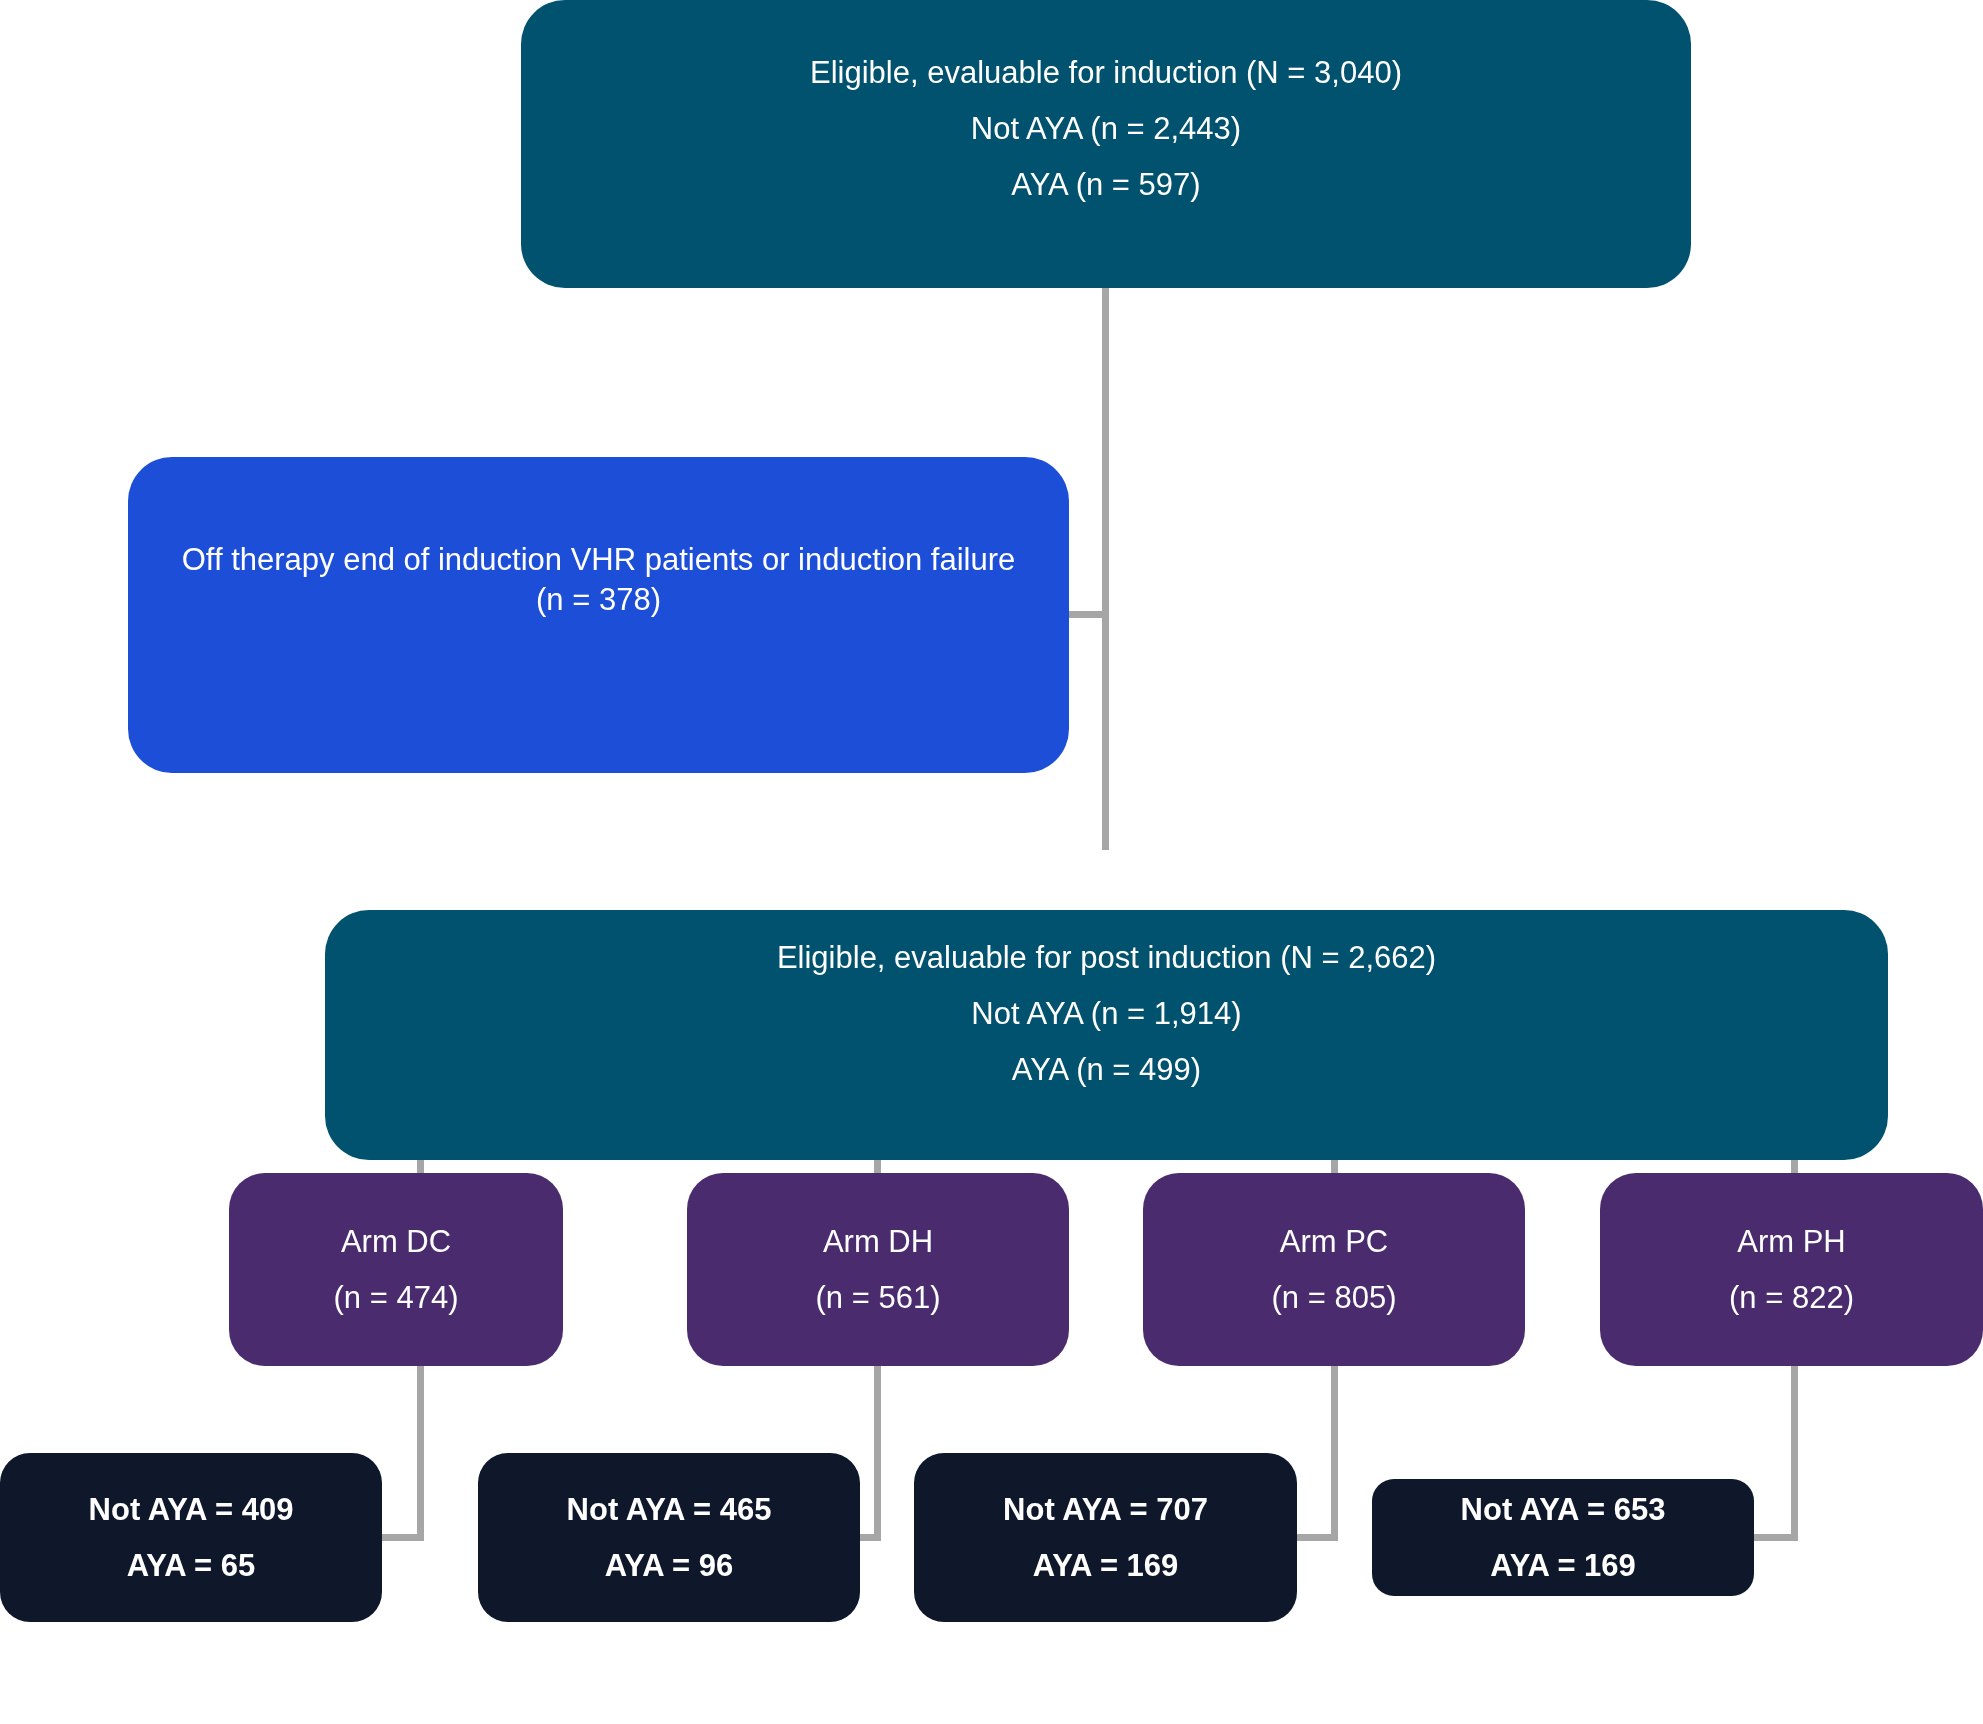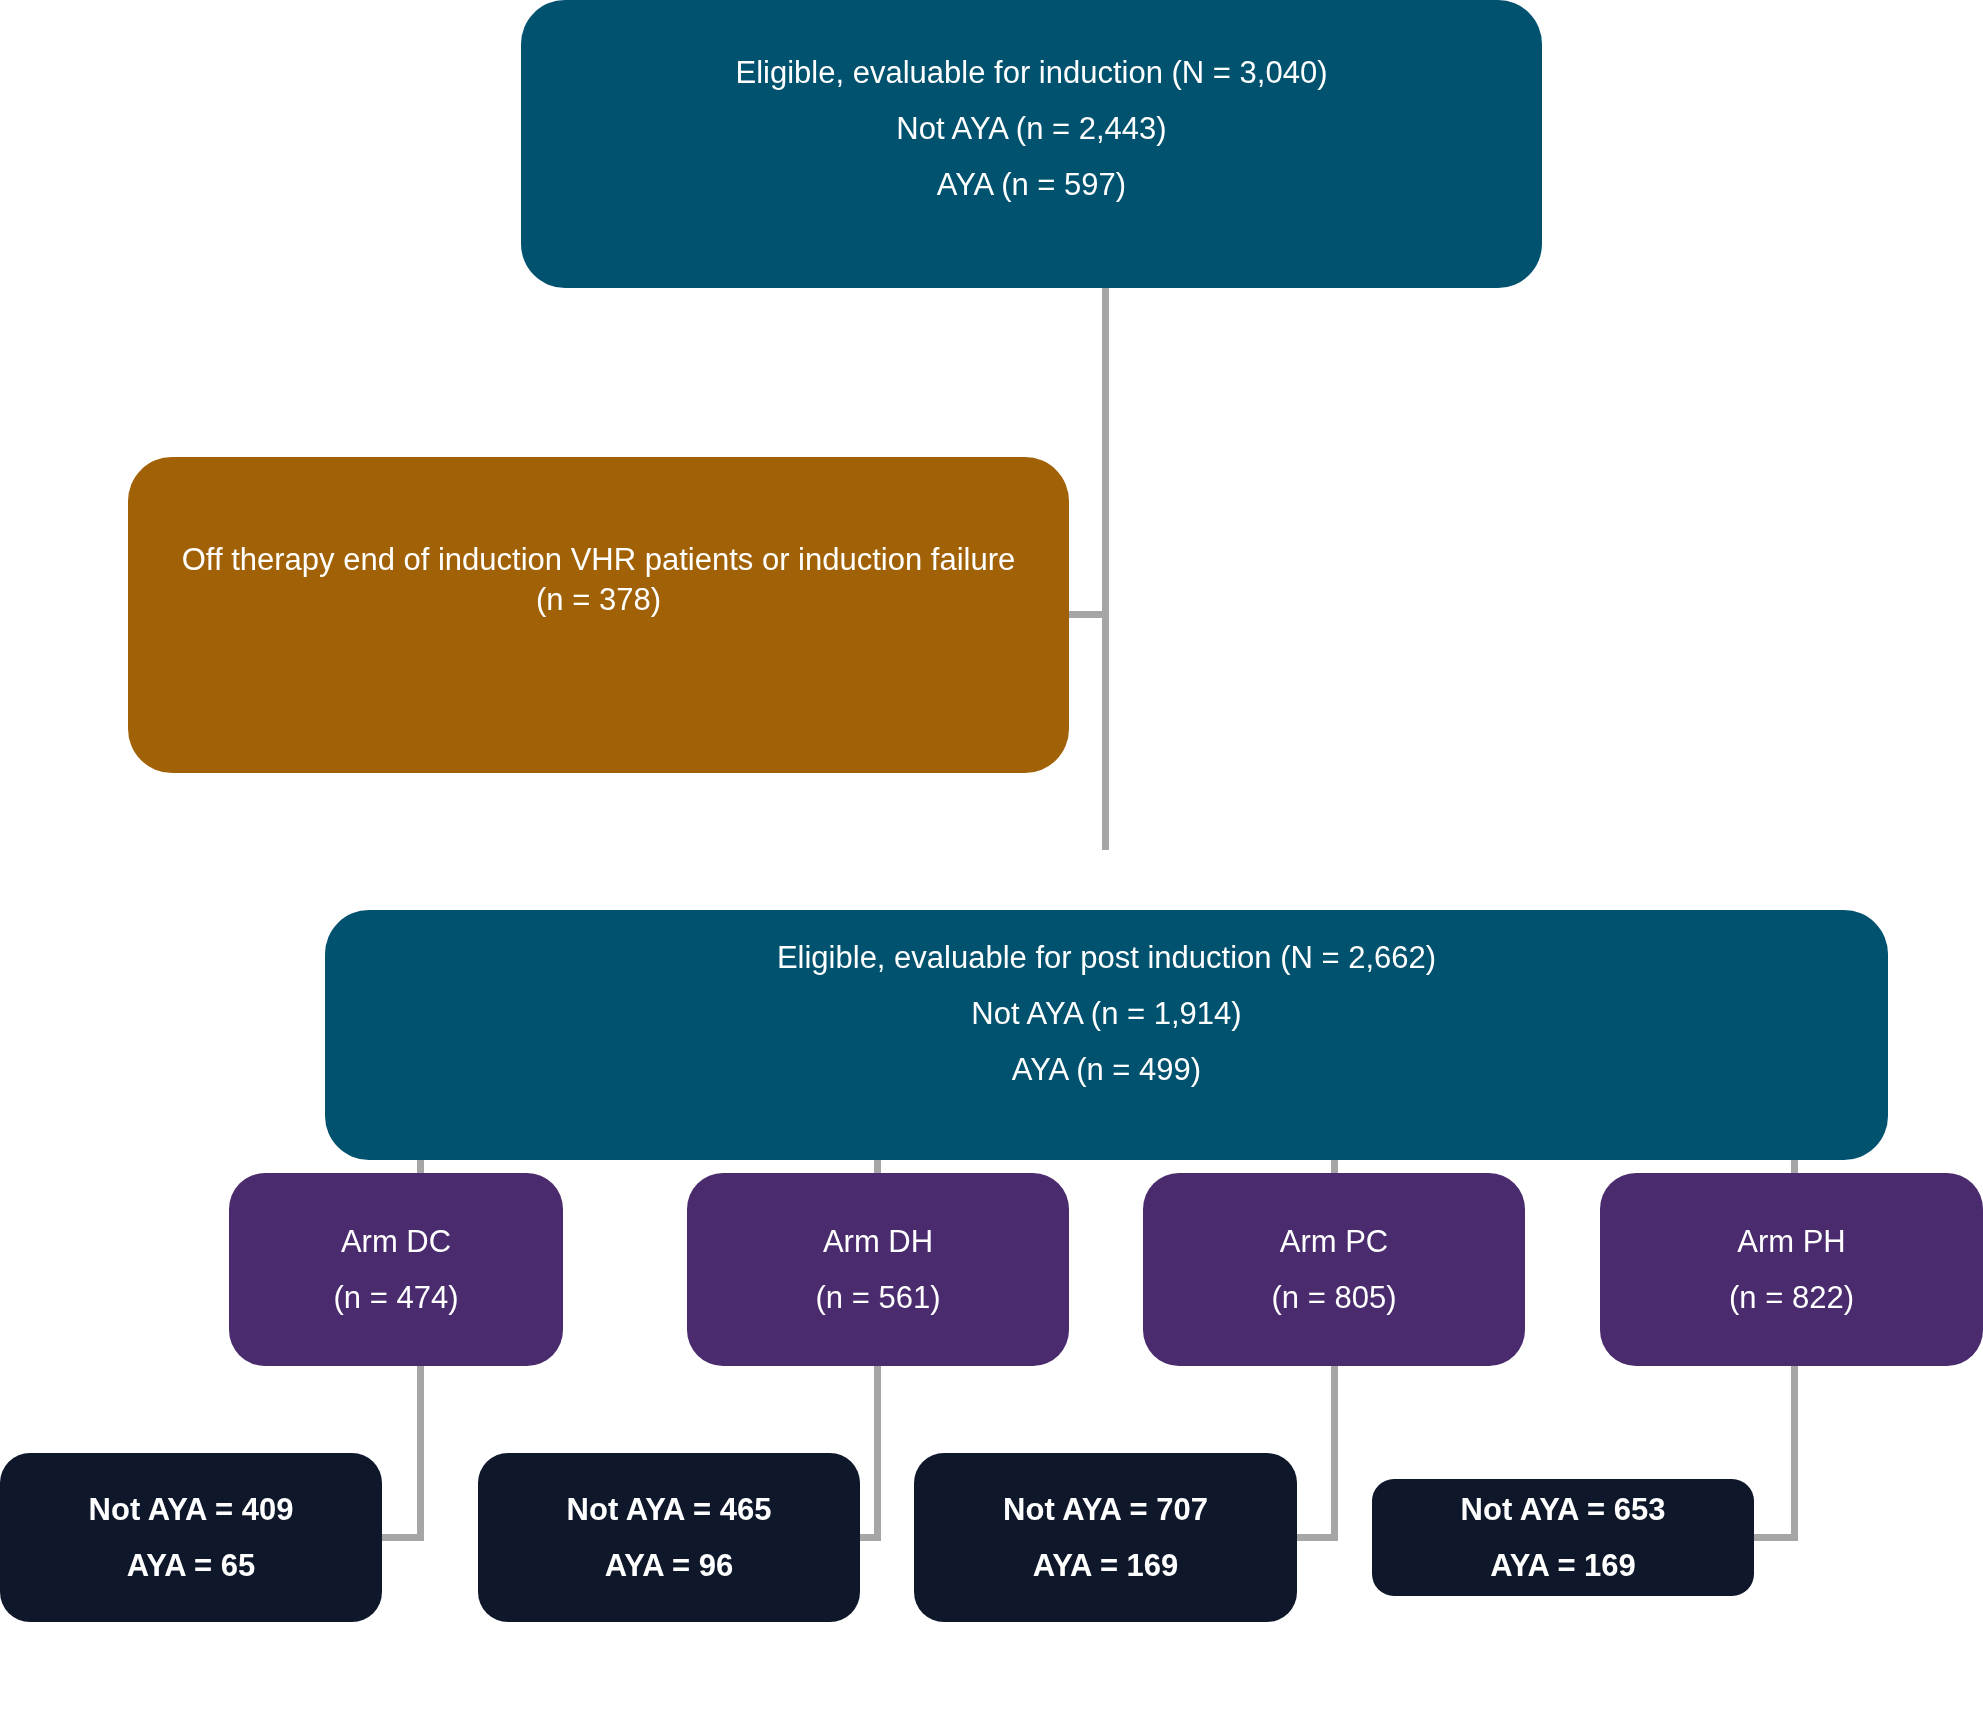--- a/index.html
+++ b/index.html
@@ -3,21 +3,21 @@
 <meta charset="utf-8">
 <style>
   html, body { margin: 0; padding: 0; background: #ffffff; }
   body { width: 1983px; height: 1724px; position: relative; overflow: hidden;
          font-family: "Liberation Sans", sans-serif; }
   .line { position: absolute; background: #A6A6A6; }
   .box { position: absolute; color: #ffffff; display: flex; flex-direction: column;
          align-items: center; justify-content: center; text-align: center;
          font-size: 31px; line-height: 56px; box-sizing: border-box; }
   .teal { background: #00526E; border-radius: 44px; }
-  .cyan { background: #a16207; border-radius: 44px; }
+  .cyan { background: #1d4ed8; border-radius: 44px; }
   .arm  { background: #4A2C6E; border-radius: 36px; }
   .sub  { background: #0f172a; border-radius: 30px; font-weight: bold; }
   .box span { display: block; }
   #offtherapy { line-height: 40px; padding: 0 50px; }
 </style>
 </head>
 <body>
 
 <div class="line" style="left:1102px; top:286px; width:7px; height:564px;"></div>
 <div class="line" style="left:1067px; top:611px; width:40px; height:7px;"></div>
@@ -30,21 +30,21 @@
 
 <div class="line" style="left:417px; top:1364px; width:7px; height:177px;"></div>
 <div class="line" style="left:380px; top:1534px; width:44px; height:7px;"></div>
 <div class="line" style="left:874px; top:1364px; width:7px; height:177px;"></div>
 <div class="line" style="left:837px; top:1534px; width:44px; height:7px;"></div>
 <div class="line" style="left:1331px; top:1364px; width:7px; height:177px;"></div>
 <div class="line" style="left:1295px; top:1534px; width:43px; height:7px;"></div>
 <div class="line" style="left:1791px; top:1364px; width:7px; height:177px;"></div>
 <div class="line" style="left:1752px; top:1534px; width:46px; height:7px;"></div>
 
-<div class="box teal" style="left:521px; top:0px; width:1021px; height:288px; padding-bottom:30px;">
+<div class="box teal" style="left:521px; top:0px; width:1170px; height:288px; padding-bottom:30px;">
   <span>Eligible, evaluable for induction (N = 3,040)</span>
   <span>Not AYA (n = 2,443)</span>
   <span>AYA (n = 597)</span>
 </div>
 
 <div class="box cyan" id="offtherapy" style="left:128px; top:457px; width:941px; height:316px; padding-bottom:70px;">
   <span>Off therapy end of induction VHR patients or induction failure (n = 378)</span>
 </div>
 
 <div class="box teal" style="left:325px; top:892px; width:1563px; height:250px; padding-bottom:42px;margin-top:18px;">

